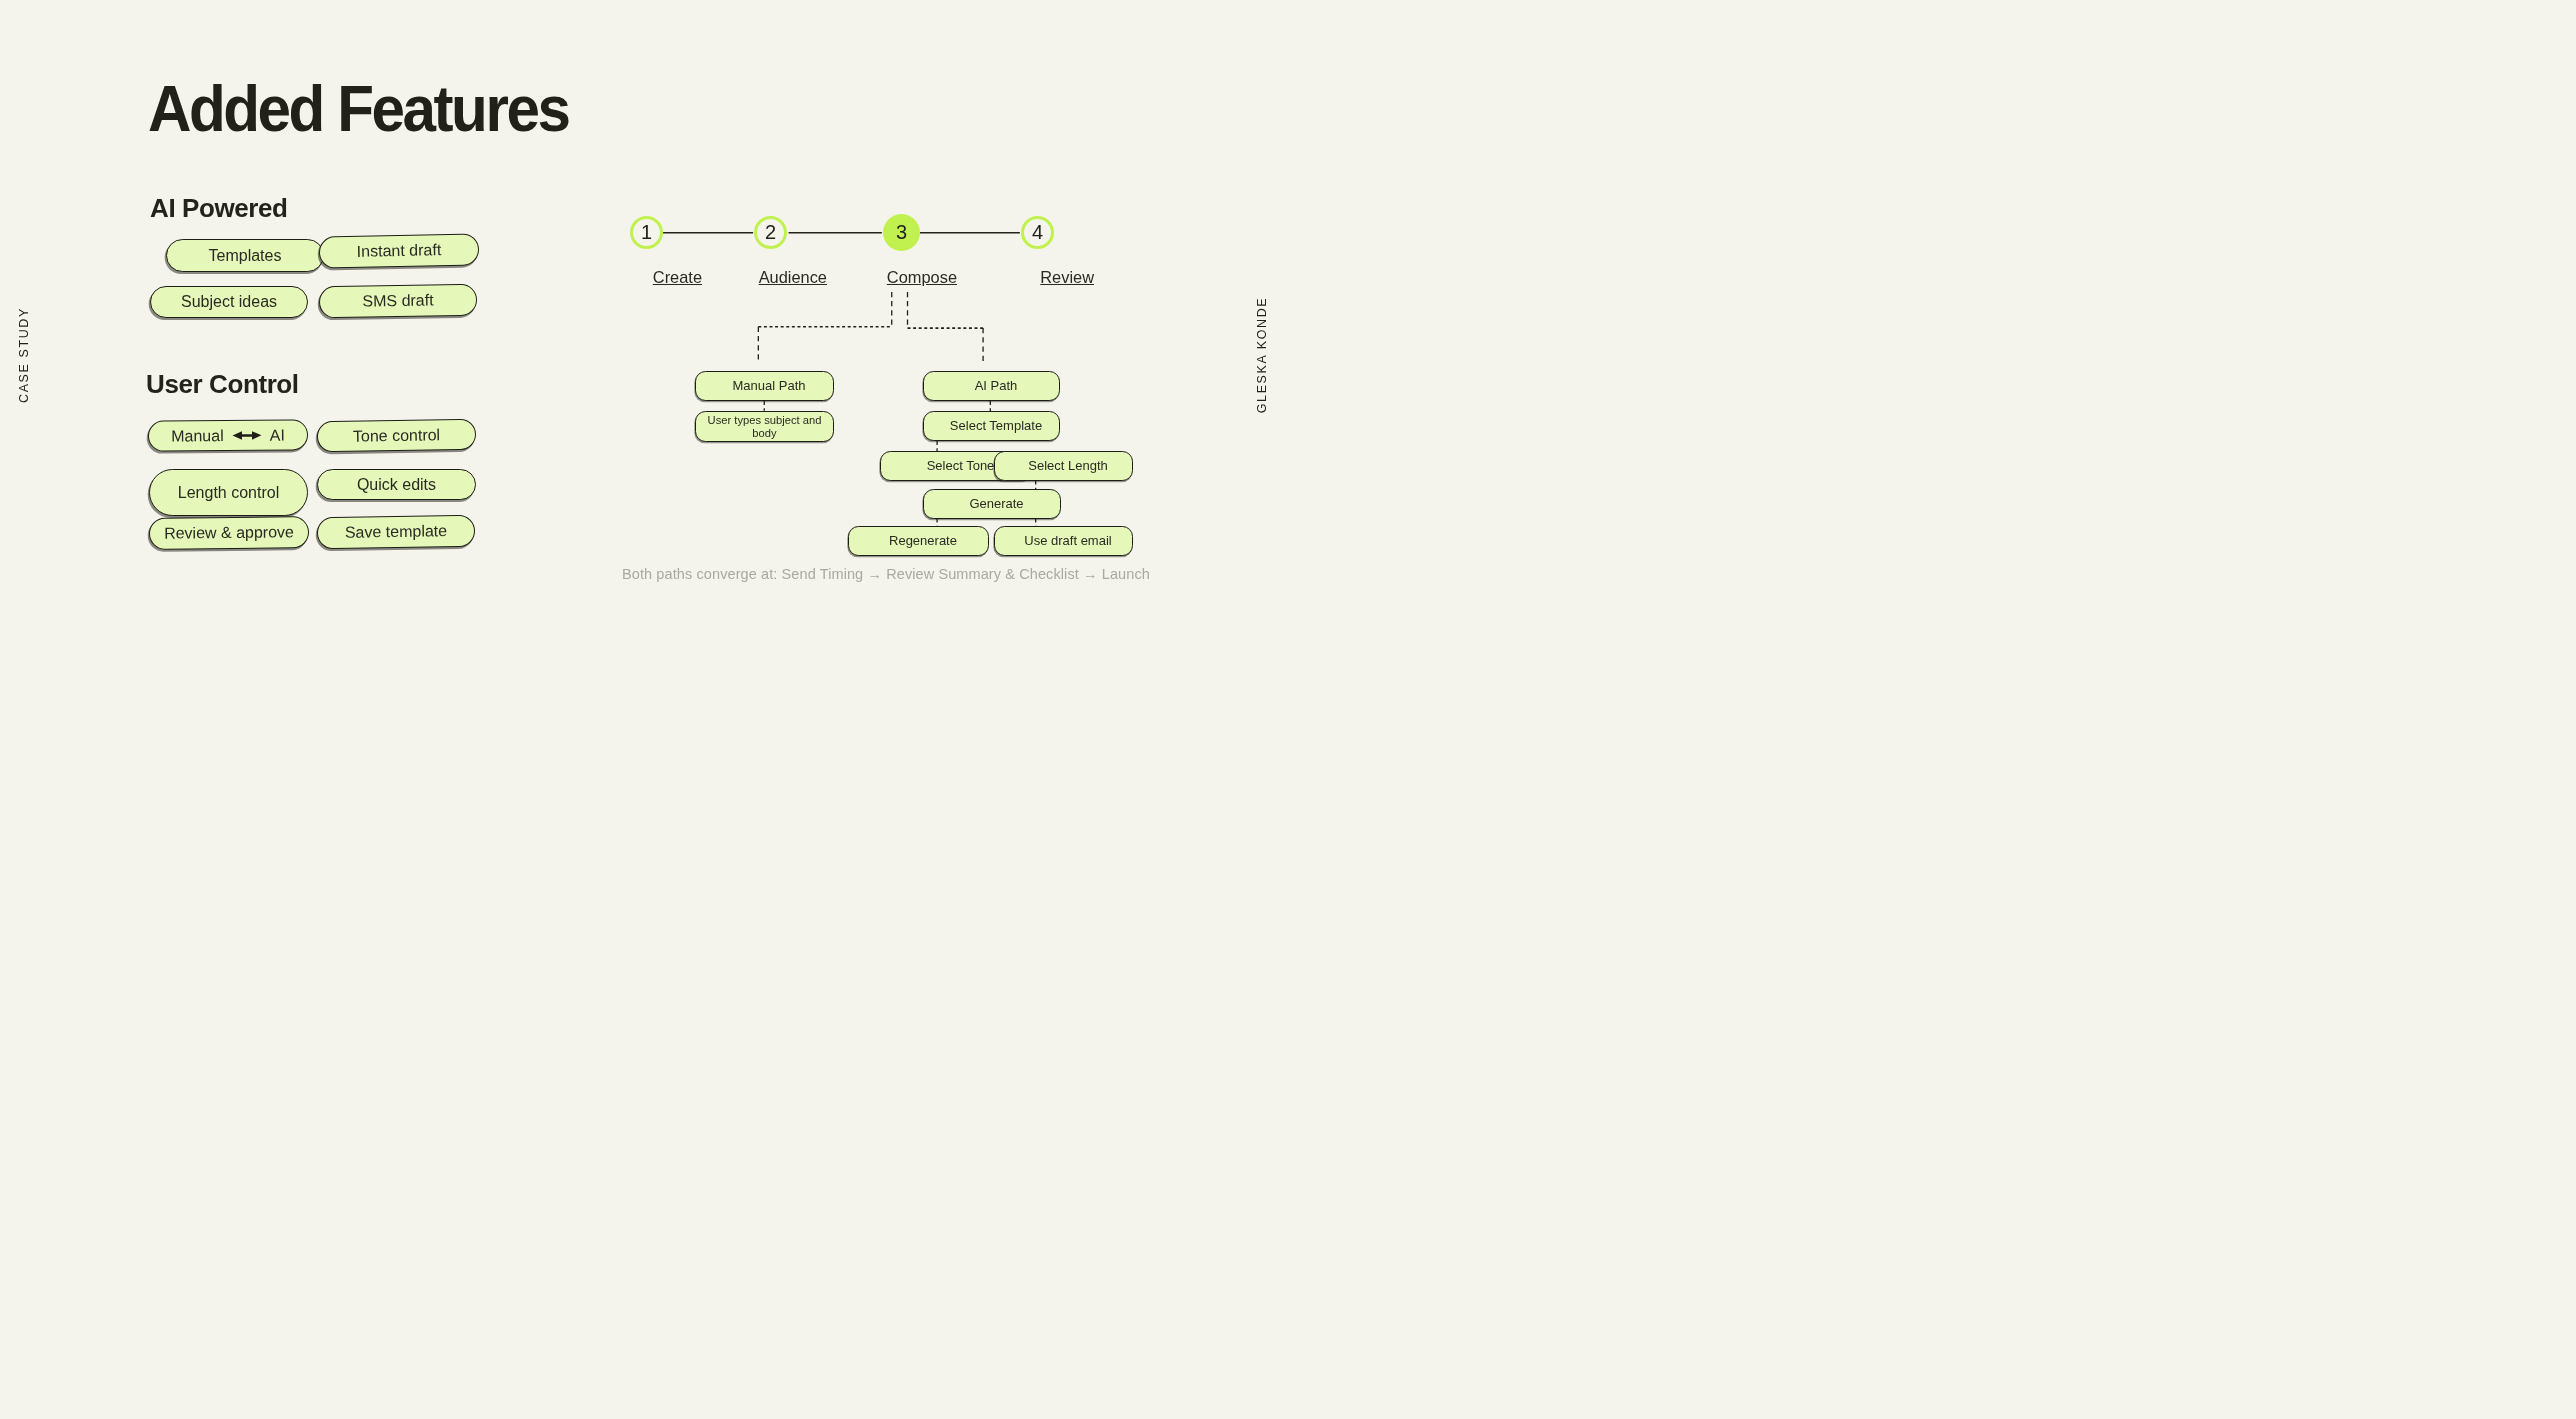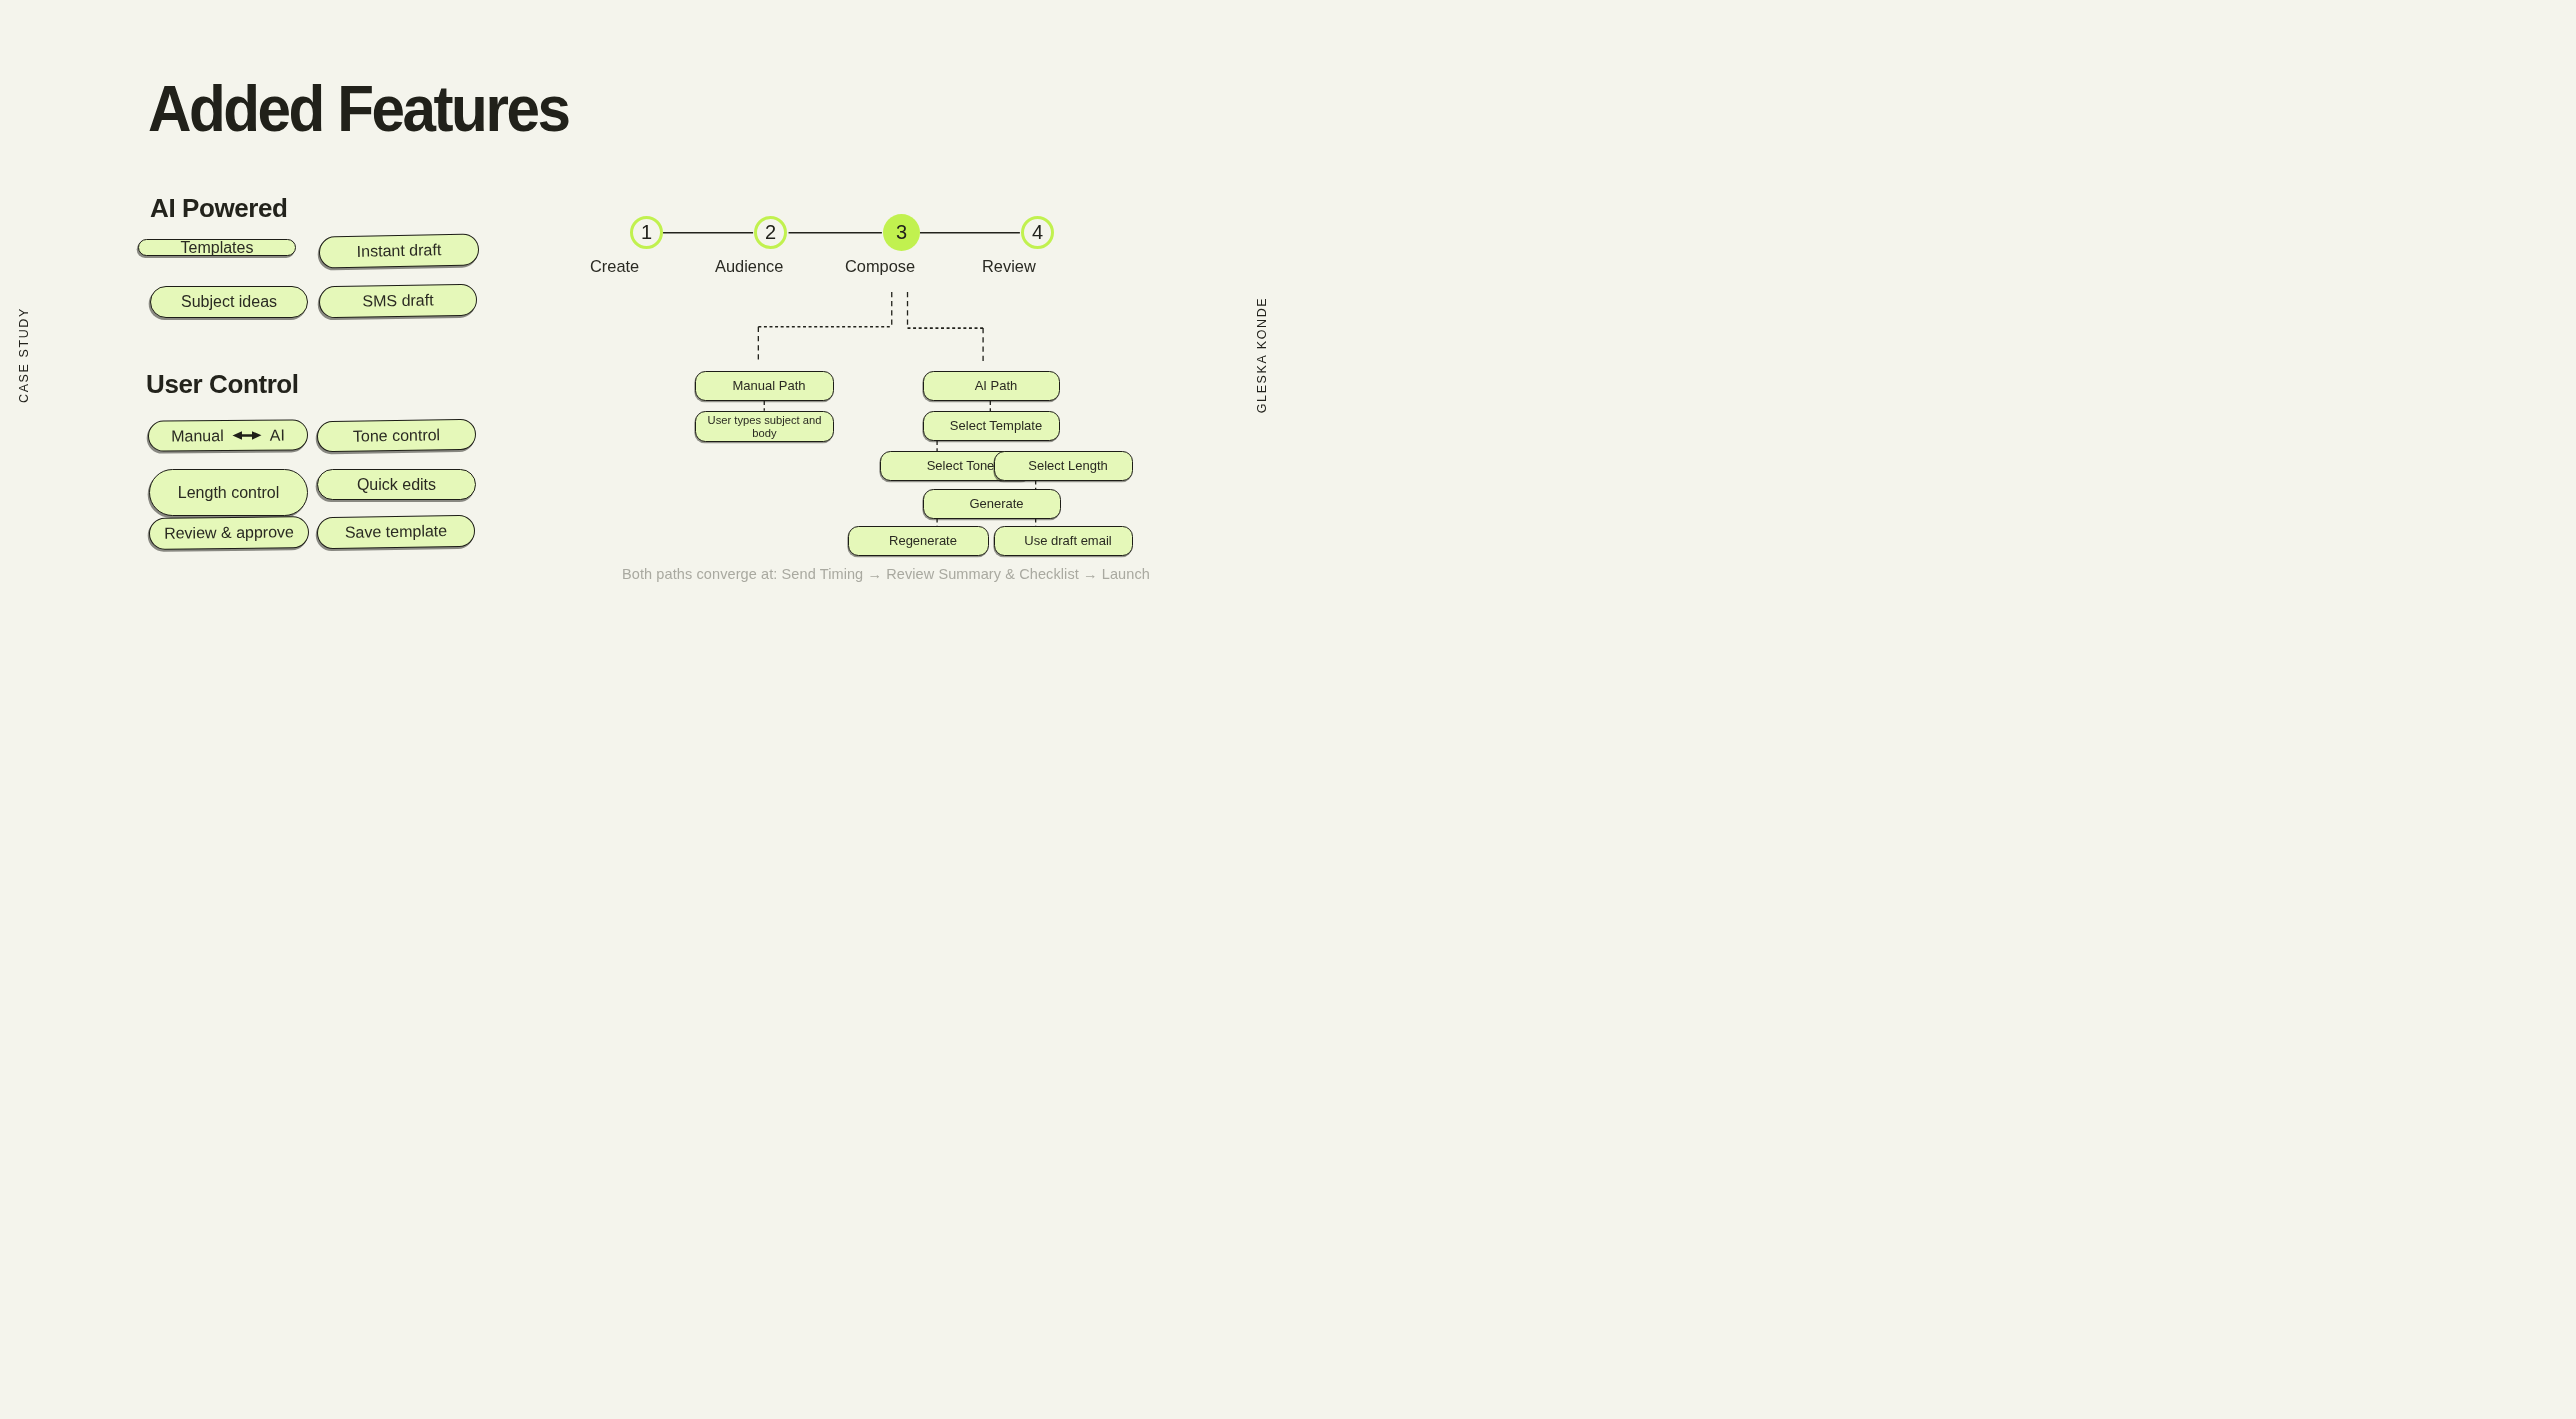--- a/index.html
+++ b/index.html
@@ -24,41 +24,41 @@
   .title{position:absolute;left:148px;top:72px;font-size:64px;font-weight:700;
     letter-spacing:-2.6px;color:#21211A;white-space:nowrap;transform:scaleX(.94);transform-origin:left top;}
   .heading{position:absolute;font-size:26px;font-weight:700;letter-spacing:-0.4px;color:#23231C;white-space:nowrap;}
   .h-ai{left:150px;top:193px;}
   .h-user{left:146px;top:369px;}
 
   
   .pill{position:absolute;display:flex;align-items:center;justify-content:center;gap:8px;
     background:var(--pill-fill);border:1.3px solid #1D1D17;border-radius:656px;
     font-size:16px;color:#2A2A22;box-shadow:-1.3px 2px 0 rgba(29,29,23,.5);cursor:pointer;white-space:nowrap;}
-  .p-templates{left:138px;top:239px;width:158px;height:17px;}
+  .p-templates{left:166px;top:239px;width:158px;height:33px;}
   .p-instant{left:319px;top:235px;width:160px;height:32px;transform:rotate(-1.2deg);}
   .p-subject{left:150px;top:286px;width:158px;height:32px;}
   .p-sms{left:319px;top:285px;width:158px;height:32px;transform:rotate(-1deg);}
   .p-manual{left:148px;top:420px;width:160px;height:31px;transform:rotate(-.5deg);}
   .p-tone{left:317px;top:420px;width:159px;height:31px;transform:rotate(-1deg);}
   .p-length{left:149px;top:469px;width:159px;height:47px;}
   .p-quick{left:317px;top:469px;width:159px;height:31px;}
   .p-review{left:149px;top:517px;width:160px;height:32px;transform:rotate(-.6deg);}
   .p-save{left:317px;top:516px;width:158px;height:32px;transform:rotate(-.9deg);}
   .arrow-icon{width:30px;height:11.2px;display:block;}
 
   
   .step-circle{position:absolute;width:33px;height:33px;border-radius:50%;
     border:3.3px solid var(--accent);display:flex;align-items:center;justify-content:center;
     font-size:20px;font-weight:400;color:#22221C;background:transparent;cursor:pointer;}
   .s1{left:630px;top:216px;}
   .s2{left:754px;top:216px;}
   .s4{left:1021px;top:216px;}
   .step-circle.active{left:883px;top:214px;width:37px;height:37px;border:none;background:var(--accent);}
-  .step-label{position:absolute;top:257px;width:112px;text-align:left;font-size:16.4px;color:#2A2A23;}
+  .step-label{position:absolute;top:268px;width:112px;text-align:right;font-size:16.4px;color:#2A2A23;text-decoration:underline;}
   .l1{left:590px;}.l2{left:715px;}.l3{left:845px;}.l4{left:982px;}
 
   
   .fbox{position:absolute;display:flex;align-items:center;justify-content:center;text-align:center;
     background:var(--pill-fill);border:1.3px solid #1D1D17;border-radius:10.5px;
     font-size:13px;color:#2A2A22;box-shadow:-0.7px 1.3px 0 rgba(29,29,23,.45);cursor:pointer;line-height:1.15;padding-left:9px;}
   .f-manual{left:695px;top:371px;width:139px;height:30px;}
   .f-aipath{left:923px;top:371px;width:137px;height:30px;}
   .f-usertypes{left:695px;top:411px;width:139px;height:31px;font-size:11.2px;padding:1.3px 5.3px;}
   .f-template{left:923px;top:411px;width:137px;height:30px;}

